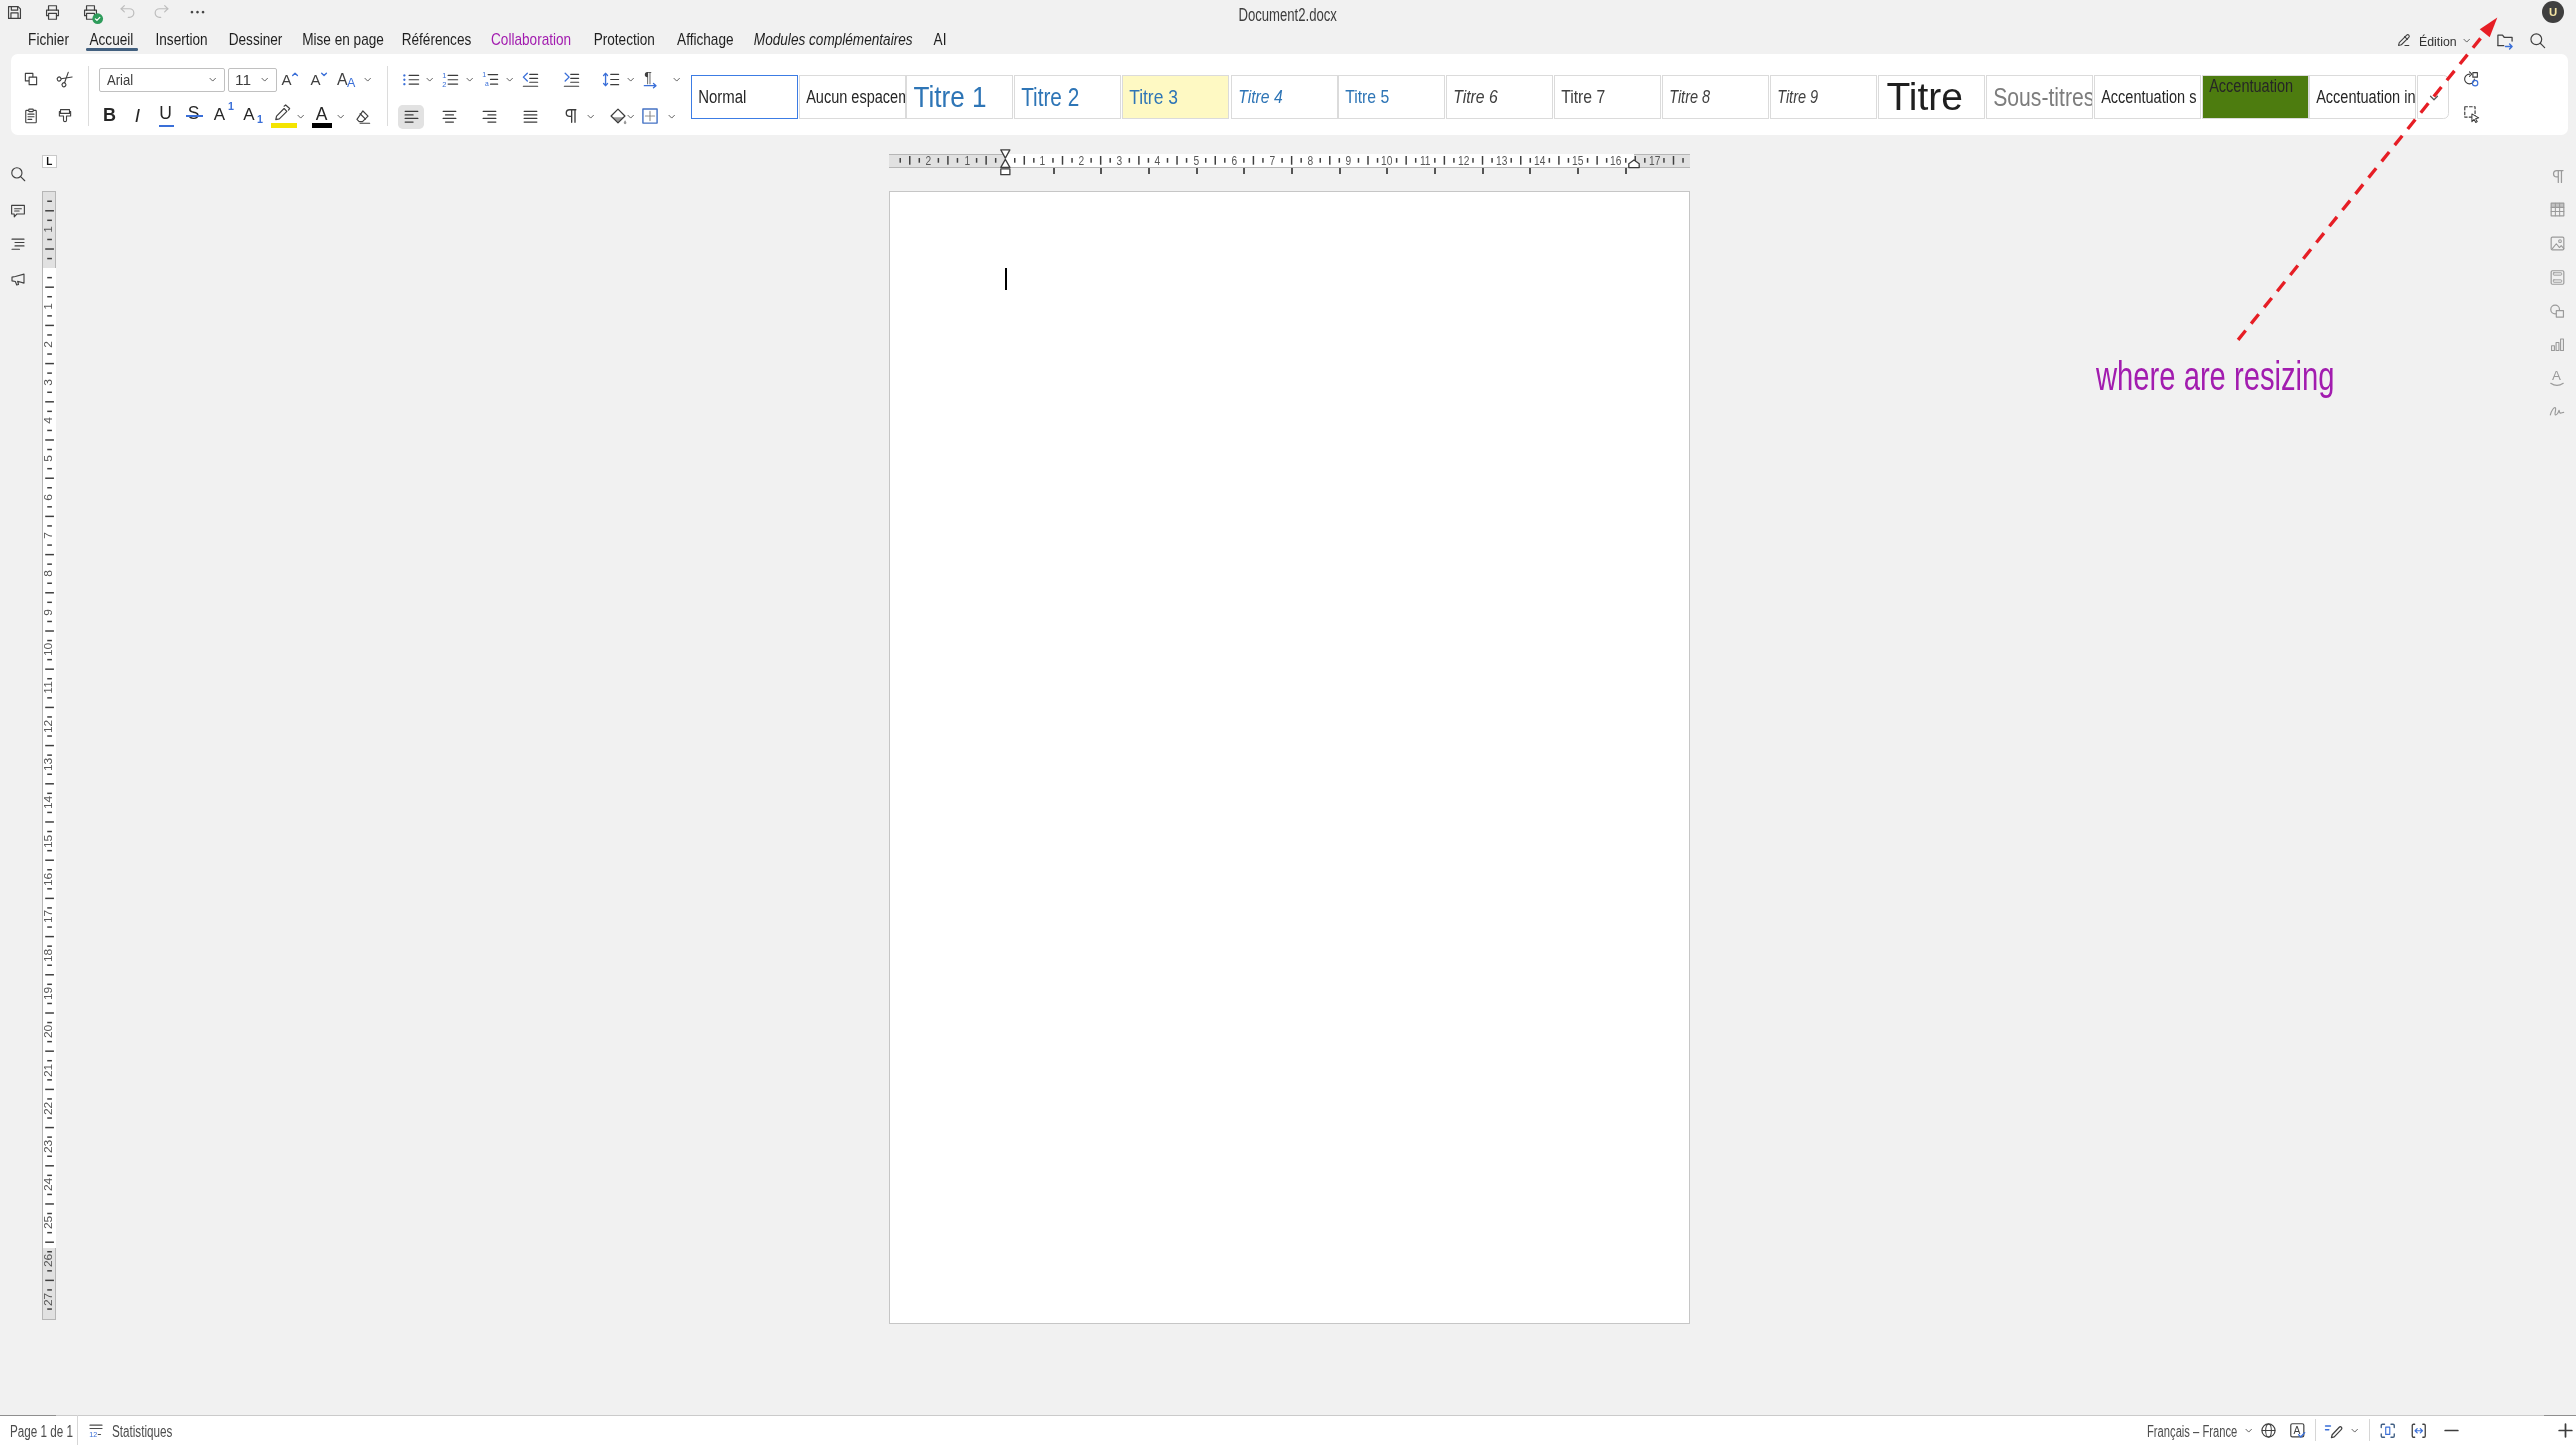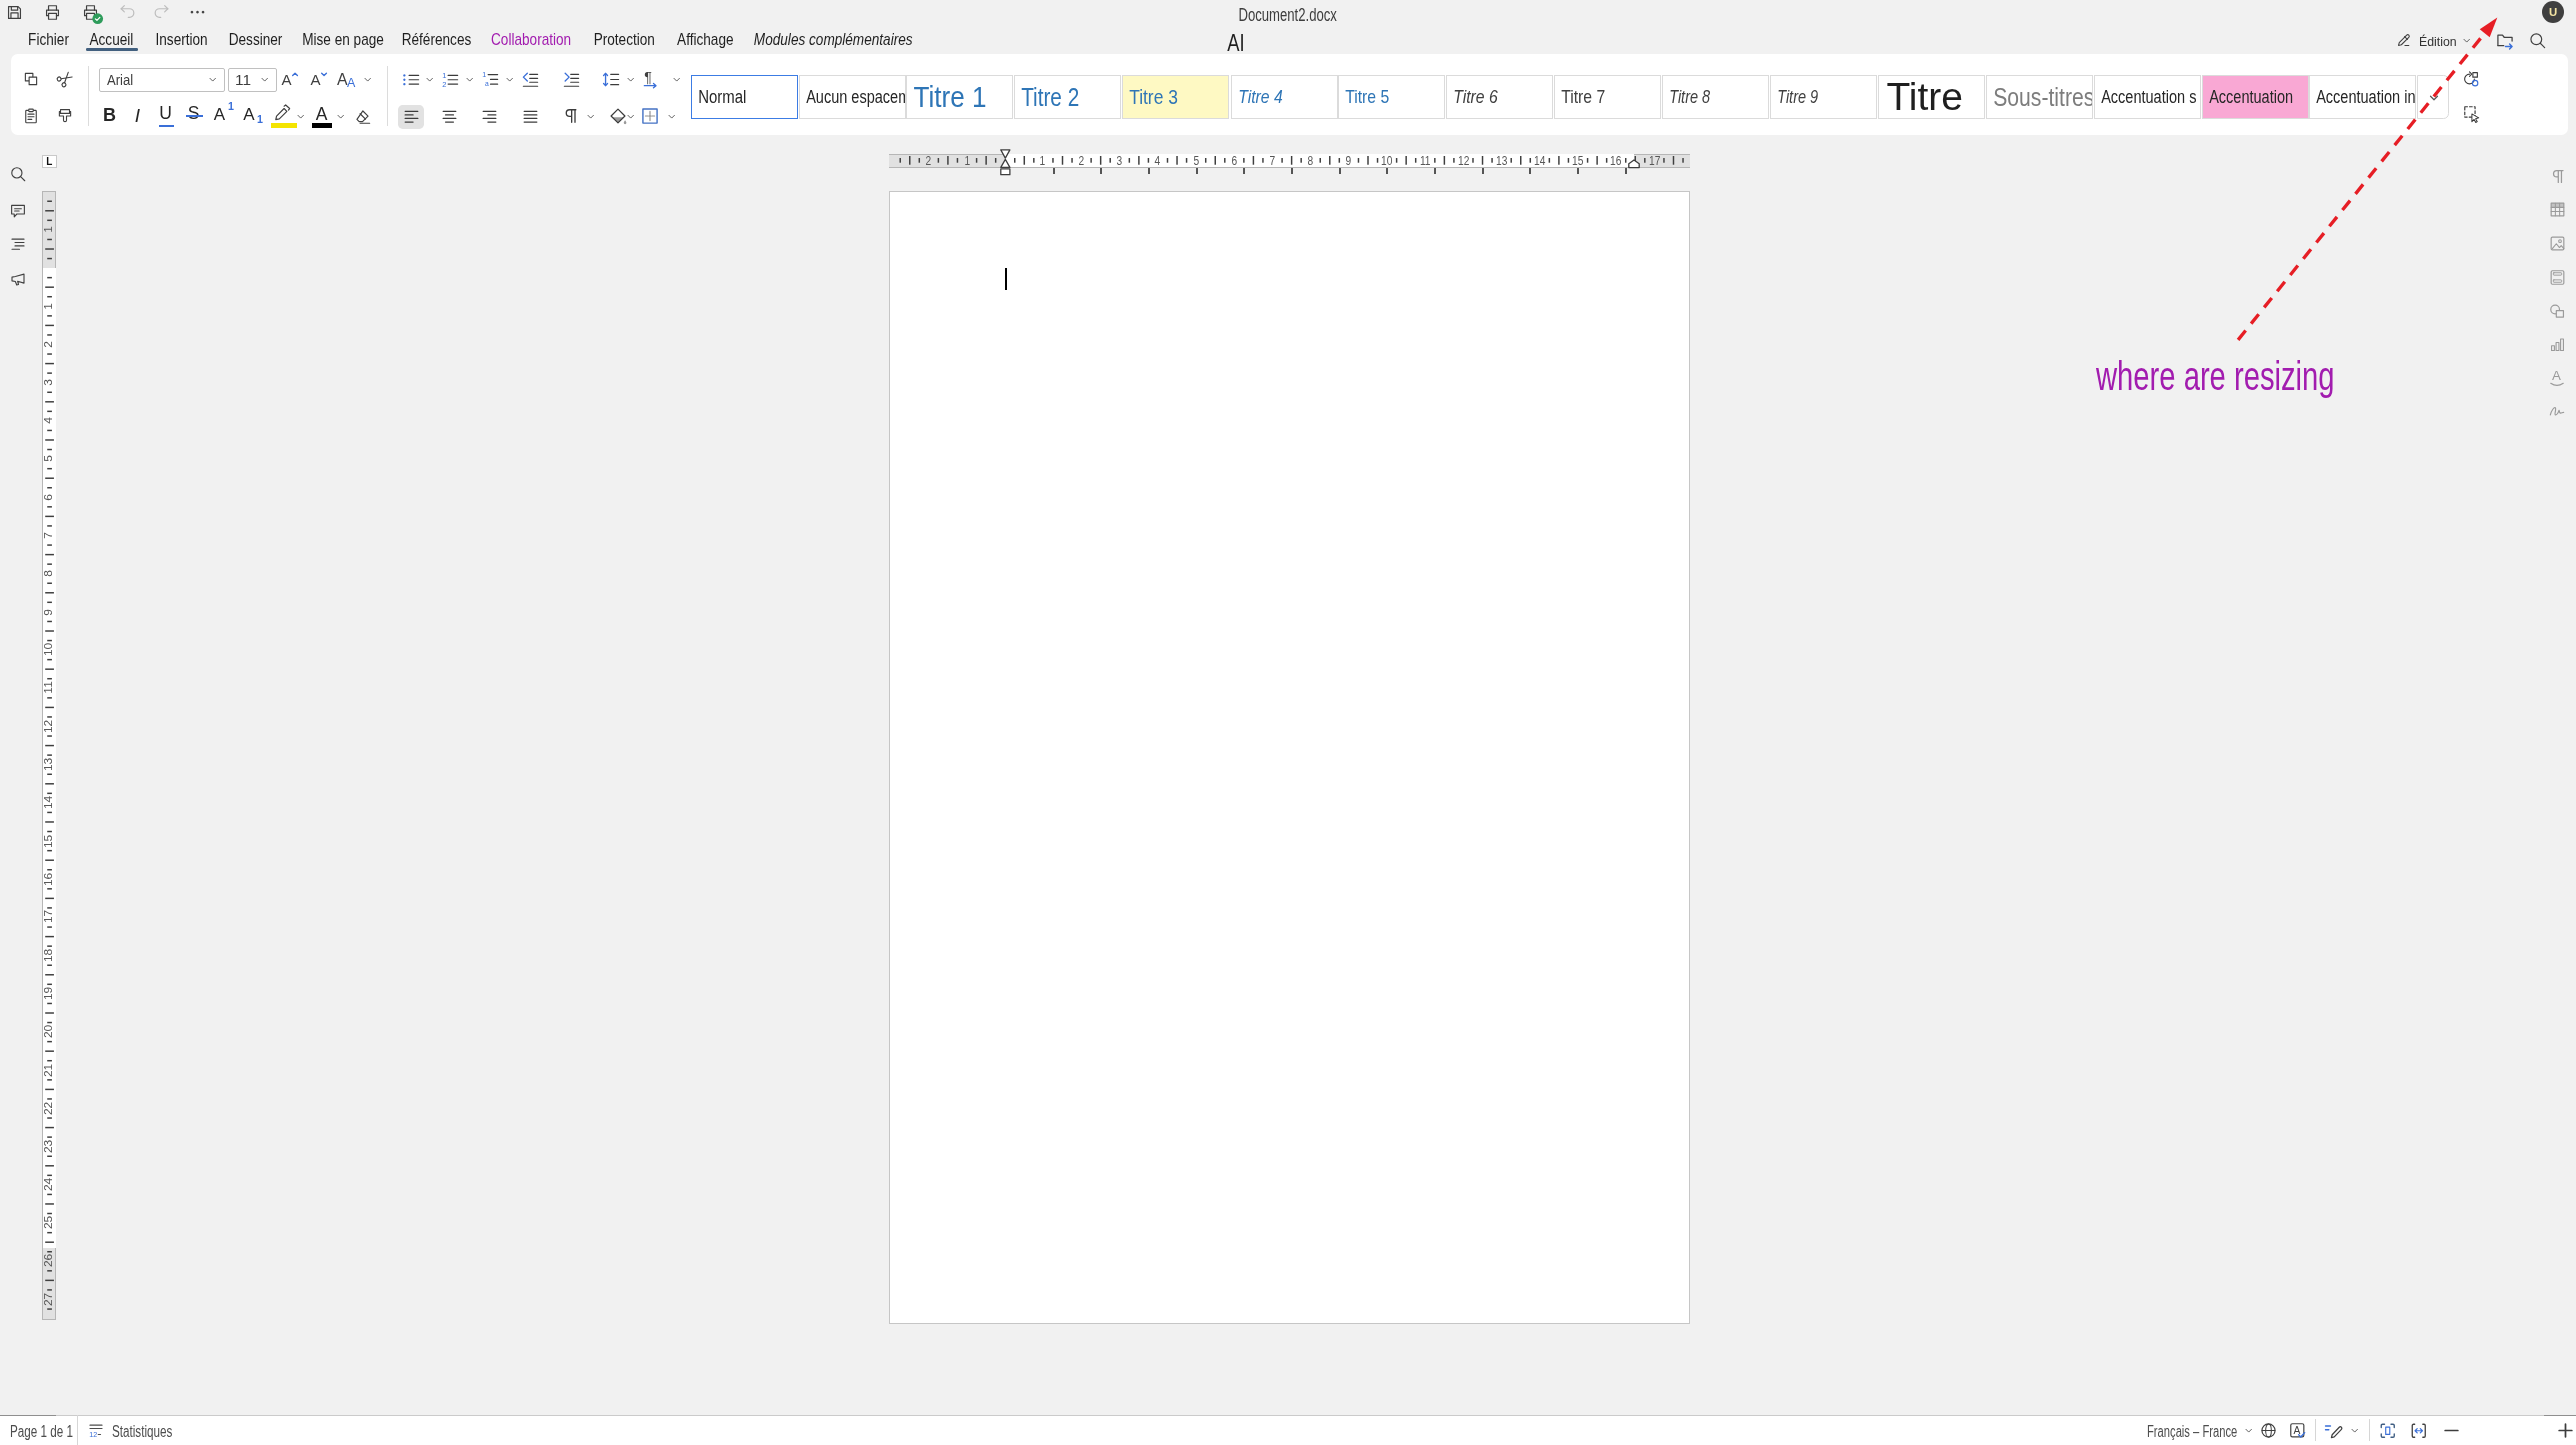--- a/index.html
+++ b/index.html
@@ -45,21 +45,21 @@
     <div class="abs nw" style="left:-220px;top:29.6px;width:537px;text-align:center;font-size:17px;color:#1f1f1f;font-weight:400;"><span style="display:inline-block;transform:scaleX(0.8);transform-origin:50% 50%;">Fichier</span></div>
     <div class="abs nw" style="left:-157px;top:29.6px;width:537px;text-align:center;font-size:17px;color:#1f1f1f;font-weight:400;"><span style="display:inline-block;transform:scaleX(0.8);transform-origin:50% 50%;">Accueil</span></div>
     <div class="abs nw" style="left:-87px;top:29.6px;width:537px;text-align:center;font-size:17px;color:#1f1f1f;font-weight:400;"><span style="display:inline-block;transform:scaleX(0.8);transform-origin:50% 50%;">Insertion</span></div>
     <div class="abs nw" style="left:-13.4px;top:29.6px;width:537px;text-align:center;font-size:17px;color:#1f1f1f;font-weight:400;"><span style="display:inline-block;transform:scaleX(0.8);transform-origin:50% 50%;">Dessiner</span></div>
     <div class="abs nw" style="left:75px;top:29.6px;width:537px;text-align:center;font-size:17px;color:#1f1f1f;font-weight:400;"><span style="display:inline-block;transform:scaleX(0.8);transform-origin:50% 50%;">Mise en page</span></div>
     <div class="abs nw" style="left:168px;top:29.6px;width:537px;text-align:center;font-size:17px;color:#1f1f1f;font-weight:400;"><span style="display:inline-block;transform:scaleX(0.8);transform-origin:50% 50%;">Références</span></div>
     <div class="abs nw" style="left:263px;top:29.6px;width:537px;text-align:center;font-size:17px;color:#a21caf;font-weight:400;"><span style="display:inline-block;transform:scaleX(0.8);transform-origin:50% 50%;">Collaboration</span></div>
     <div class="abs nw" style="left:356px;top:29.6px;width:537px;text-align:center;font-size:17px;color:#1f1f1f;font-weight:400;"><span style="display:inline-block;transform:scaleX(0.8);transform-origin:50% 50%;">Protection</span></div>
     <div class="abs nw" style="left:437px;top:29.6px;width:537px;text-align:center;font-size:17px;color:#1f1f1f;font-weight:400;"><span style="display:inline-block;transform:scaleX(0.8);transform-origin:50% 50%;">Affichage</span></div>
     <div class="abs nw" style="left:565px;top:29.6px;width:537px;text-align:center;font-size:17px;color:#1f1f1f;font-weight:400;font-style:italic;"><span style="display:inline-block;transform:scaleX(0.8);transform-origin:50% 50%;">Modules complémentaires</span></div>
-    <div class="abs nw" style="left:710px;top:29.6px;width:537px;text-align:right;font-size:23px;color:#1f1f1f;font-weight:400;"><span style="display:inline-block;transform:scaleX(0.8);transform-origin:50% 50%;">AI</span></div>
+    <div class="abs nw" style="left:672px;top:29.6px;width:537px;text-align:center;font-size:17px;color:#1f1f1f;font-weight:400;"><span style="display:inline-block;transform:scaleX(0.8);transform-origin:50% 50%;">AI</span></div>
     <div class="abs" style="left:86px;top:48px;width:52px;height:2.7px;background:#42607f;border-radius:1.3px"></div>
     <svg class="abs" style="left:2395px;top:32px" width="17" height="17" viewBox="0 0 24 24" fill="none" stroke-linecap="round" stroke-linejoin="round">
       <path d="M13.5 6.5l4 4" stroke="#404040" stroke-width="1.5"></path>
       <path d="M5 19l1-4L16.5 4.5a2 2 0 0 1 3 3L9 18l-4 1z" stroke="#404040" stroke-width="1.5"></path>
       <path d="M14 19h5.5" stroke="#404040" stroke-width="1.5"></path>
     </svg>
     <div class="abs nw" style="left:2419px;top:34px;font-size:13.4px;color:#333;font-weight:400;"><span style="display:inline-block;transform:scaleX(0.92);transform-origin:0 50%;">Édition</span></div>
     <svg class="abs" style="left:2462px;top:36px" width="9.4" height="9.4" viewBox="0 0 24 24" fill="none" stroke-linecap="round" stroke-linejoin="round">
       <path d="M5 8.5l7 7 7-7" stroke="#565656" stroke-width="2.4"></path>
     </svg>
@@ -265,21 +265,21 @@
     </div>
     <div class="abs" style="left:1878px;top:75px;width:107px;height:44px;background:#fff;border:0.7px solid #dbdbdb;box-sizing:border-box;display:flex;align-items:center;overflow:hidden">
       <span class="nw" style="padding-left:7.4px;font-size:39px;color:#1f1f1f;display:inline-block;transform:scaleX(1.0);transform-origin:0 50%">Titre</span>
     </div>
     <div class="abs" style="left:1986px;top:75px;width:107px;height:44px;background:#fff;border:0.7px solid #dbdbdb;box-sizing:border-box;display:flex;align-items:center;overflow:hidden">
       <span class="nw" style="padding-left:7.4px;font-size:25.5px;color:#7d7d7d;display:inline-block;transform:scaleX(0.83);transform-origin:0 50%">Sous-titres</span>
     </div>
     <div class="abs" style="left:2094px;top:75px;width:107px;height:44px;background:#fff;border:0.7px solid #dbdbdb;box-sizing:border-box;display:flex;align-items:center;overflow:hidden">
       <span class="nw" style="padding-left:7.4px;font-size:17.5px;color:#262626;display:inline-block;transform:scaleX(0.83);transform-origin:0 50%">Accentuation s</span>
     </div>
-    <div class="abs" style="left:2202px;top:75px;width:107px;height:44px;background:#f9a8d4;border:0.7px solid #dbdbdb;box-sizing:border-box;display:flex;align-items:center;overflow:hidden">
+    <div class="abs" style="left:2202px;top:75px;width:107px;height:44px;background:#4d7c0f;border:0.7px solid #dbdbdb;box-sizing:border-box;display:flex;overflow:hidden">
       <span class="nw" style="padding-left:7.4px;font-size:17.5px;color:#262626;display:inline-block;transform:scaleX(0.83);transform-origin:0 50%">Accentuation</span>
     </div>
     <div class="abs" style="left:2309px;top:75px;width:107px;height:44px;background:#fff;border:0.7px solid #dbdbdb;box-sizing:border-box;display:flex;align-items:center;overflow:hidden">
       <span class="nw" style="padding-left:7.4px;font-size:17.5px;color:#262626;display:inline-block;transform:scaleX(0.83);transform-origin:0 50%">Accentuation intense</span>
     </div>
     <div class="abs" style="left:2417px;top:75px;width:32px;height:44px;background:#fff;border:0.7px solid #dbdbdb;box-sizing:border-box;border-radius:0 5.4px 5.4px 0"></div>
     <svg class="abs" style="left:2428px;top:92px" width="12" height="12" viewBox="0 0 24 24" fill="none" stroke-linecap="round" stroke-linejoin="round">
       <path d="M5 8.5l7 7 7-7" stroke="#565656" stroke-width="2.4"></path>
     </svg>
     <svg class="abs" style="left:2462px;top:70px" width="18" height="18" viewBox="0 0 24 24" fill="none" stroke-linecap="round" stroke-linejoin="round">

